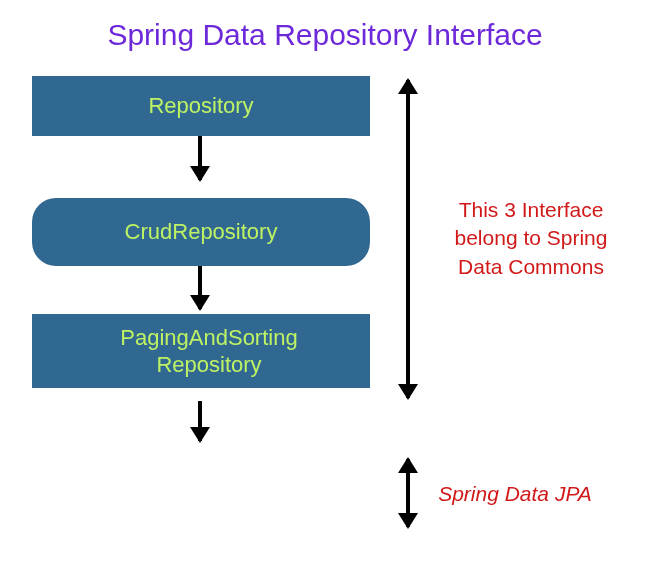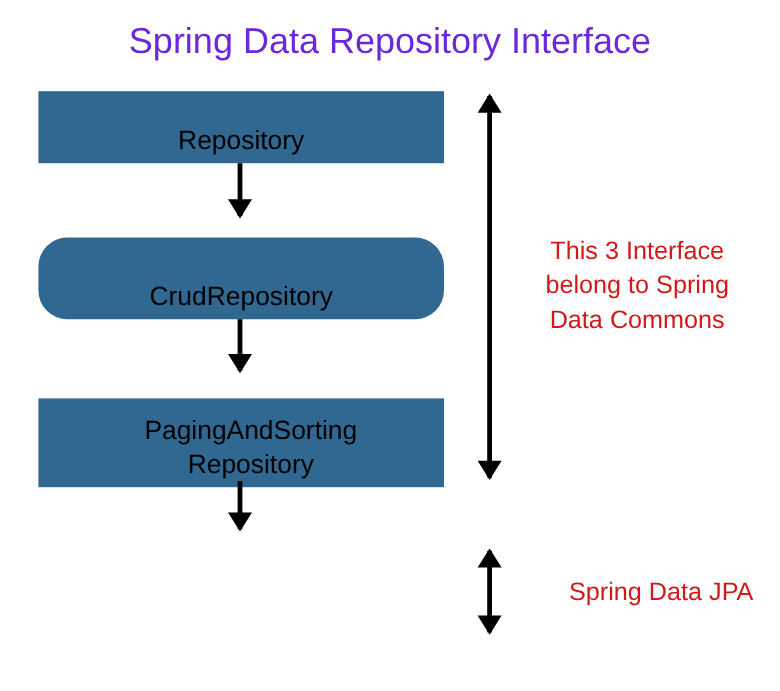--- a/index.html
+++ b/index.html
@@ -22,23 +22,23 @@
     .diagram {
       position: relative;
       width: 100%;
       height: 500px;
     }
     .box {
       position: absolute;
       left: 32px;
       width: 338px;
       background: #316891;
-      color: #000000;
+      color: #bef264;
       display: flex;
-      align-items: flex-end;
+      align-items: center;
       justify-content: center;
       text-align: center;
       font-size: 22px;
       font-weight: 400;
       line-height: 1.25;
       padding: 6px 8px;
     }
     .box.tall { font-size: 22px; }
     .arrow-down {
       position: absolute;
@@ -104,33 +104,33 @@
   </div>
 
   <div class="arrow-down" style="top:70px; height:44px;"></div>
 
   <div class="box" style="top:132px; height:68px;border-radius:24px;">
     <span>CrudRepository</span>
   </div>
 
   <div class="arrow-down" style="top:200px; height:43px;"></div>
 
-  <div class="box tall" style="top:266px; height:74px;padding-left:24px;">
+  <div class="box tall" style="top:248px; height:74px;padding-left:24px;">
     <span style="white-space:pre-line;">PagingAndSorting
 Repository</span>
   </div>
 
   <div class="arrow-down" style="top:335px; height:40px;"></div>
 
 
   <div class="dbl-arrow" style="top:14px; height:318px;"></div>
   <div class="annot" style="top:130px; left:436px; width:190px;">
     <span style="white-space:pre-line;margin-top:23px;">This 3 Interface
 belong to Spring
 Data Commons</span>
   </div>
 
   <div class="dbl-arrow" style="top:393px; height:68px;"></div>
-  <div class="annot" style="top:414px; left:456px; width:190px;">
+  <div class="annot" style="top:414px; left:420px; width:190px;font-style:italic;">
     <span>Spring Data JPA</span>
   </div>
 
 </div>
 
 </body></html>

